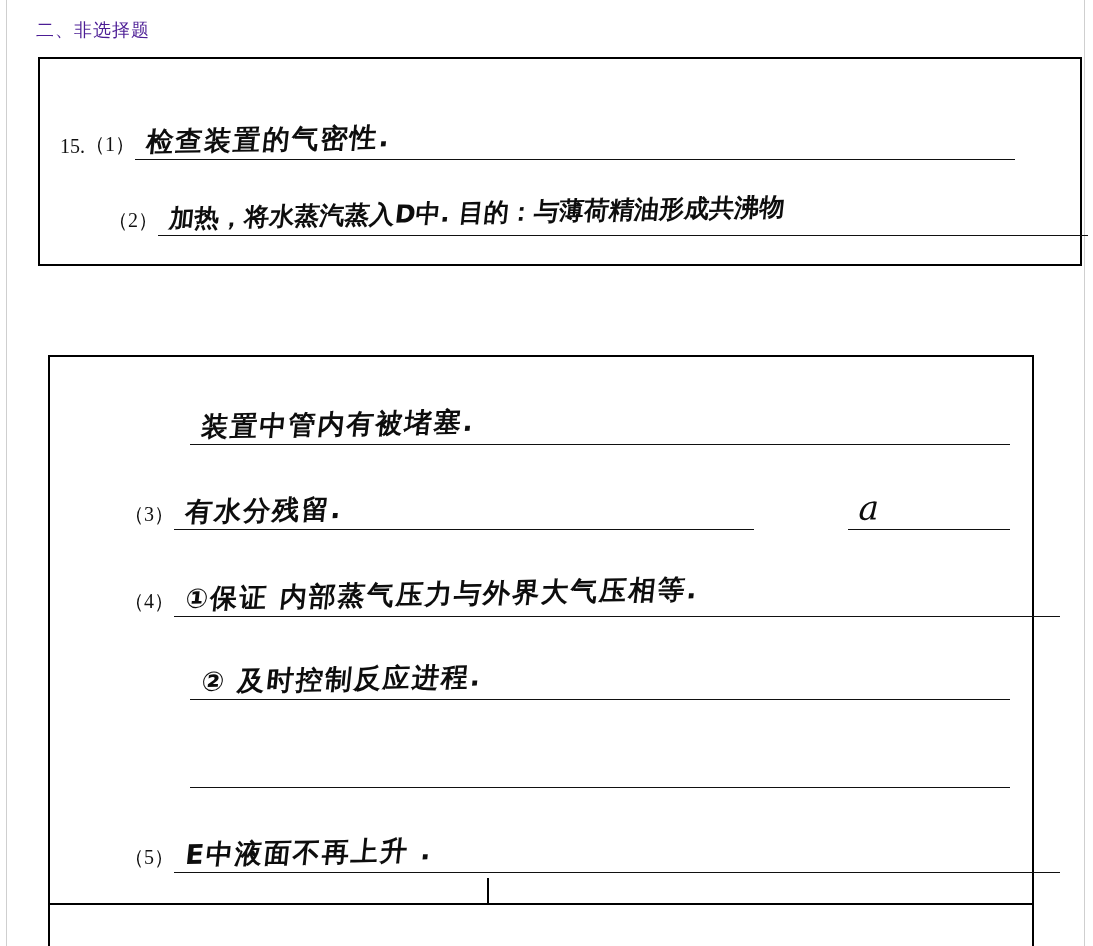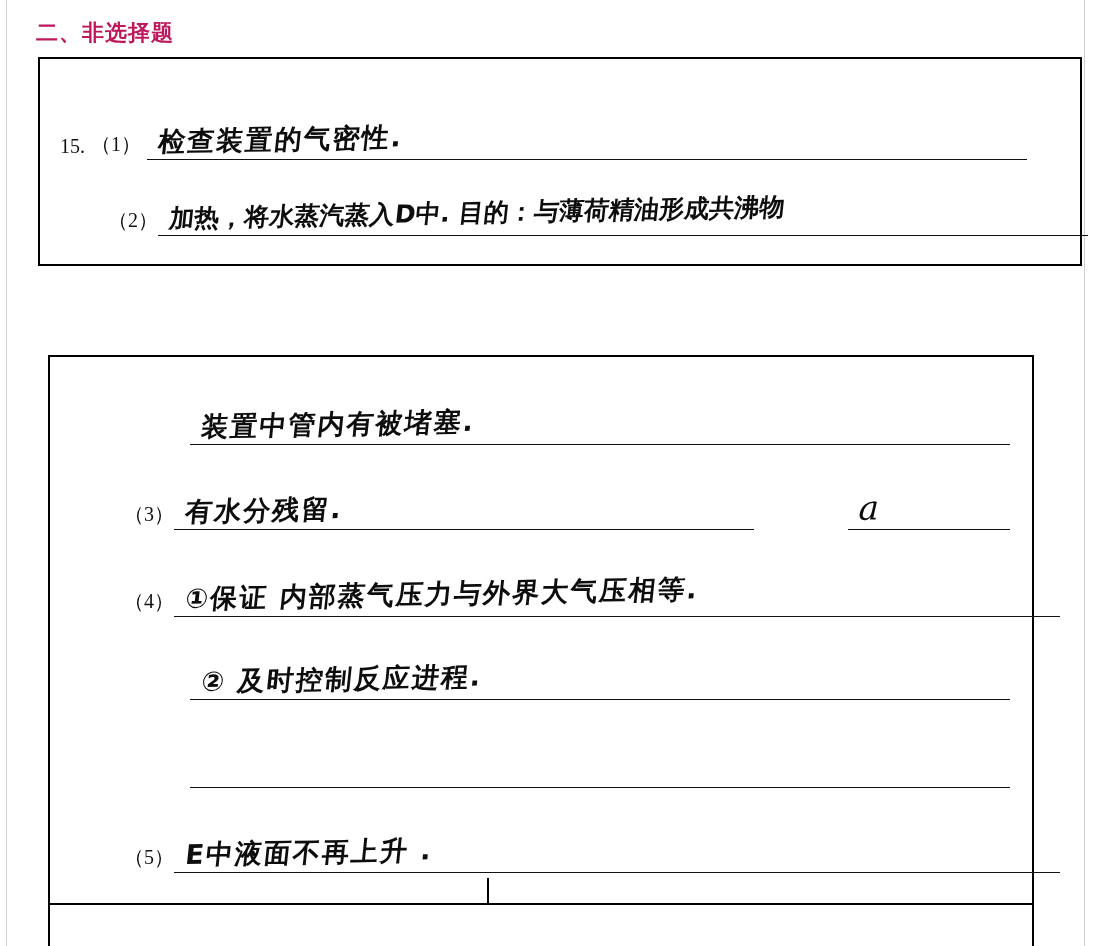--- a/index.html
+++ b/index.html
@@ -31,24 +31,24 @@
     background: #ffffff;
     border-left: 1px solid #cfcfcf;
   }
 
   
   .section-heading {
     position: absolute;
     left: 36px;
     top: 18px;
     font-family: "Liberation Sans", sans-serif;
-    font-weight: bold;
-    font-size: 22px;
+    font-weight: normal;
+    font-size: 18px;
     letter-spacing: 1px;
-    color: #be185d;
+    color: #4c1d95;
   }
 
   
   .answer-box {
     position: absolute;
     border: 2px solid #000;
     background: #fff;
     box-sizing: border-box;
   }
   #box-1 {
@@ -108,21 +108,21 @@
   .hand.cursive {
     font-family: "DejaVu Serif", serif;
     font-style: italic;
     font-size: 34px;
     letter-spacing: 0;
     font-weight: 500;
     transform: skewX(-4deg) rotate(-2deg);
   }
 
   
-  #r-15-1 { left: 60px; top: 120px; gap: 6px; }
+  #r-15-1 { left: 60px; top: 120px; }
   #r-15-1 .write-line { width: 880px; }
 
   #r-15-2 { left: 108px; top: 196px; }
   #r-15-2 .write-line { width: 930px; }
 
   
   #r-extra { left: 190px; top: 405px; }
   #r-extra .write-line { width: 820px; }
 
   #r-3 { left: 124px; top: 490px; }

